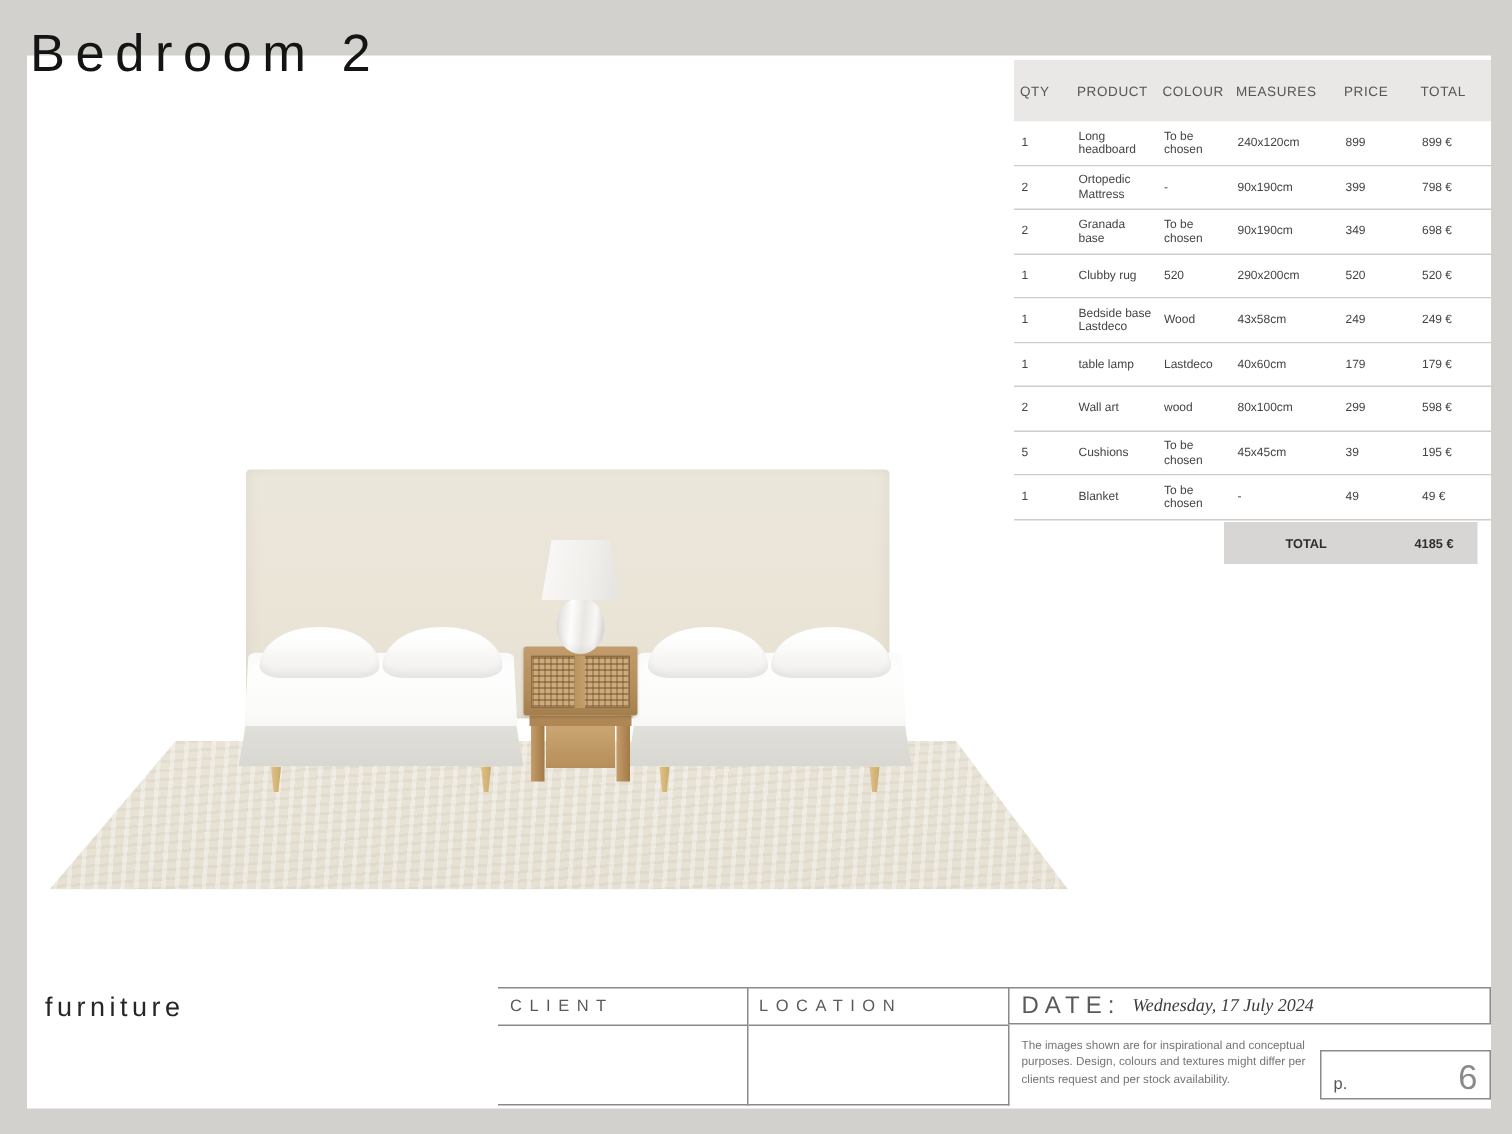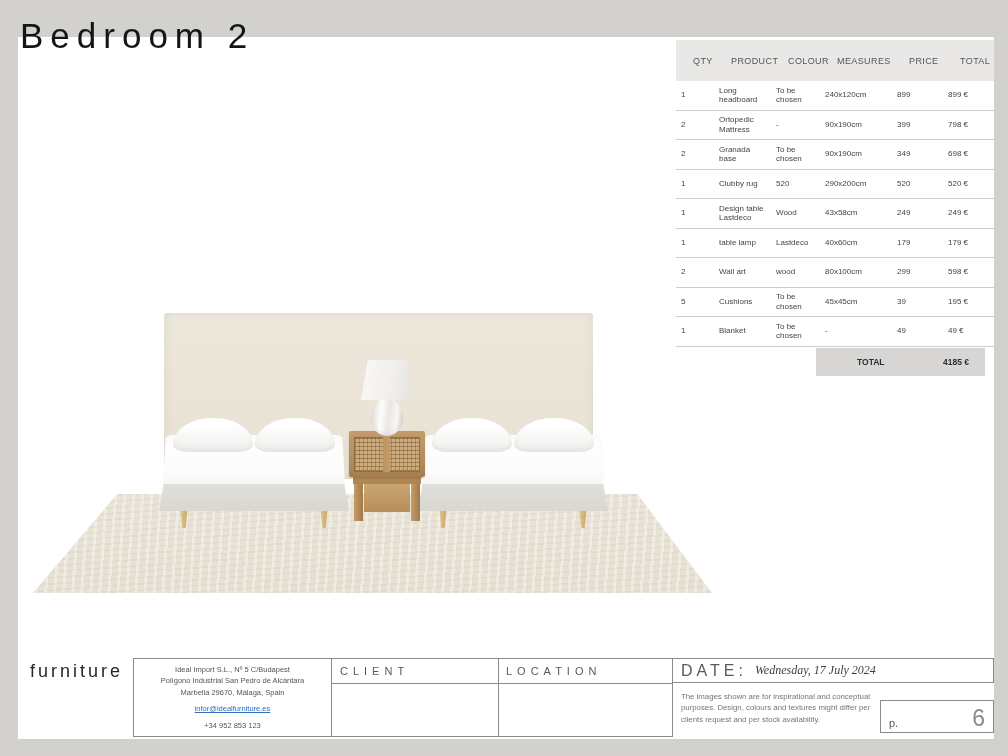--- a/index.html
+++ b/index.html
@@ -4,21 +4,21 @@
 <style>
   html,body{margin:0;padding:0;}
   body{font-family:"Liberation Sans",sans-serif;}
   .canvas{position:relative;width:1008px;height:756px;background:#d3d1cd;overflow:hidden;}
   .page{position:absolute;left:18px;top:37px;width:976px;height:702px;background:#ffffff;}
   .doc-title{position:absolute;left:20px;top:16px;font-size:35px;letter-spacing:7px;color:#141414;z-index:6;font-weight:400;}
 
   
   .ptable{position:absolute;left:676px;top:40px;width:318px;z-index:5;color:#444;}
   .t-head{display:grid;grid-template-columns:38px 57px 49px 72px 51px 51px;height:41px;align-items:center;background:#e9e8e6;font-size:9px;letter-spacing:.4px;color:#555;}
-  .t-head span{padding-left:17px;}
+  .t-head span{padding-left:4px;}
   .t-row{display:grid;grid-template-columns:38px 57px 49px 72px 51px 51px;min-height:28.5px;align-items:center;border-bottom:1px solid #cfcdca;font-size:8px;line-height:1.2;background:#fff;}
   .t-row span{padding-left:5px;padding-right:2px;}
   .t-total{position:relative;height:28px;margin-top:1px;}
   .t-total-band{position:absolute;left:140px;top:0;width:169px;height:100%;background:#d7d6d4;}
   .t-total-label{position:absolute;left:181px;top:0;line-height:28px;font-size:8.5px;font-weight:bold;color:#2e2e2e;}
   .t-total-value{position:absolute;left:267px;top:0;line-height:28px;font-size:8.5px;font-weight:bold;color:#2e2e2e;}
 
   
   .scene{position:absolute;inset:0;z-index:2;}
   .headboard{position:absolute;left:164px;top:313px;width:429px;height:166px;border-radius:3px;
@@ -140,21 +140,21 @@
         <div class="t-row">
           <span>1</span>
           <span>Clubby rug</span>
           <span>520</span>
           <span>290x200cm</span>
           <span>520</span>
           <span>520 €</span>
         </div>
         <div class="t-row">
           <span>1</span>
-          <span>Design table Lastdeco</span>
+          <span>Bedside base Lastdeco</span>
           <span>Wood</span>
           <span>43x58cm</span>
           <span>249</span>
           <span>249 €</span>
         </div>
         <div class="t-row">
           <span>1</span>
           <span>table lamp</span>
           <span>Lastdeco</span>
           <span>40x60cm</span>
@@ -229,27 +229,20 @@
     <div class="lamp">
       <div class="lamp-base"></div>
       <div class="lamp-shade"></div>
     </div>
   </div>
 
   <div class="logo">
     <div class="logo-line2">furniture</div>
   </div>
 
-  <div class="addr-box">
-    <div>Ideal Import S.L., Nº 5 C/Budapest</div>
-    <div>Polígono Industrial San Pedro de Alcántara</div>
-    <div>Marbella 29670, Málaga, Spain</div>
-    <div><a class="addr-email">infor@idealfurniture.es</a></div>
-    <div class="addr-phone">+34 952 853 123</div>
-  </div>
 
   <div class="cell cell-location">
     <div class="cell-label">LOCATION</div>
     <div></div>
   </div>
   <div class="cell cell-client">
     <div class="cell-label">CLIENT</div>
     <div></div>
   </div>
 

